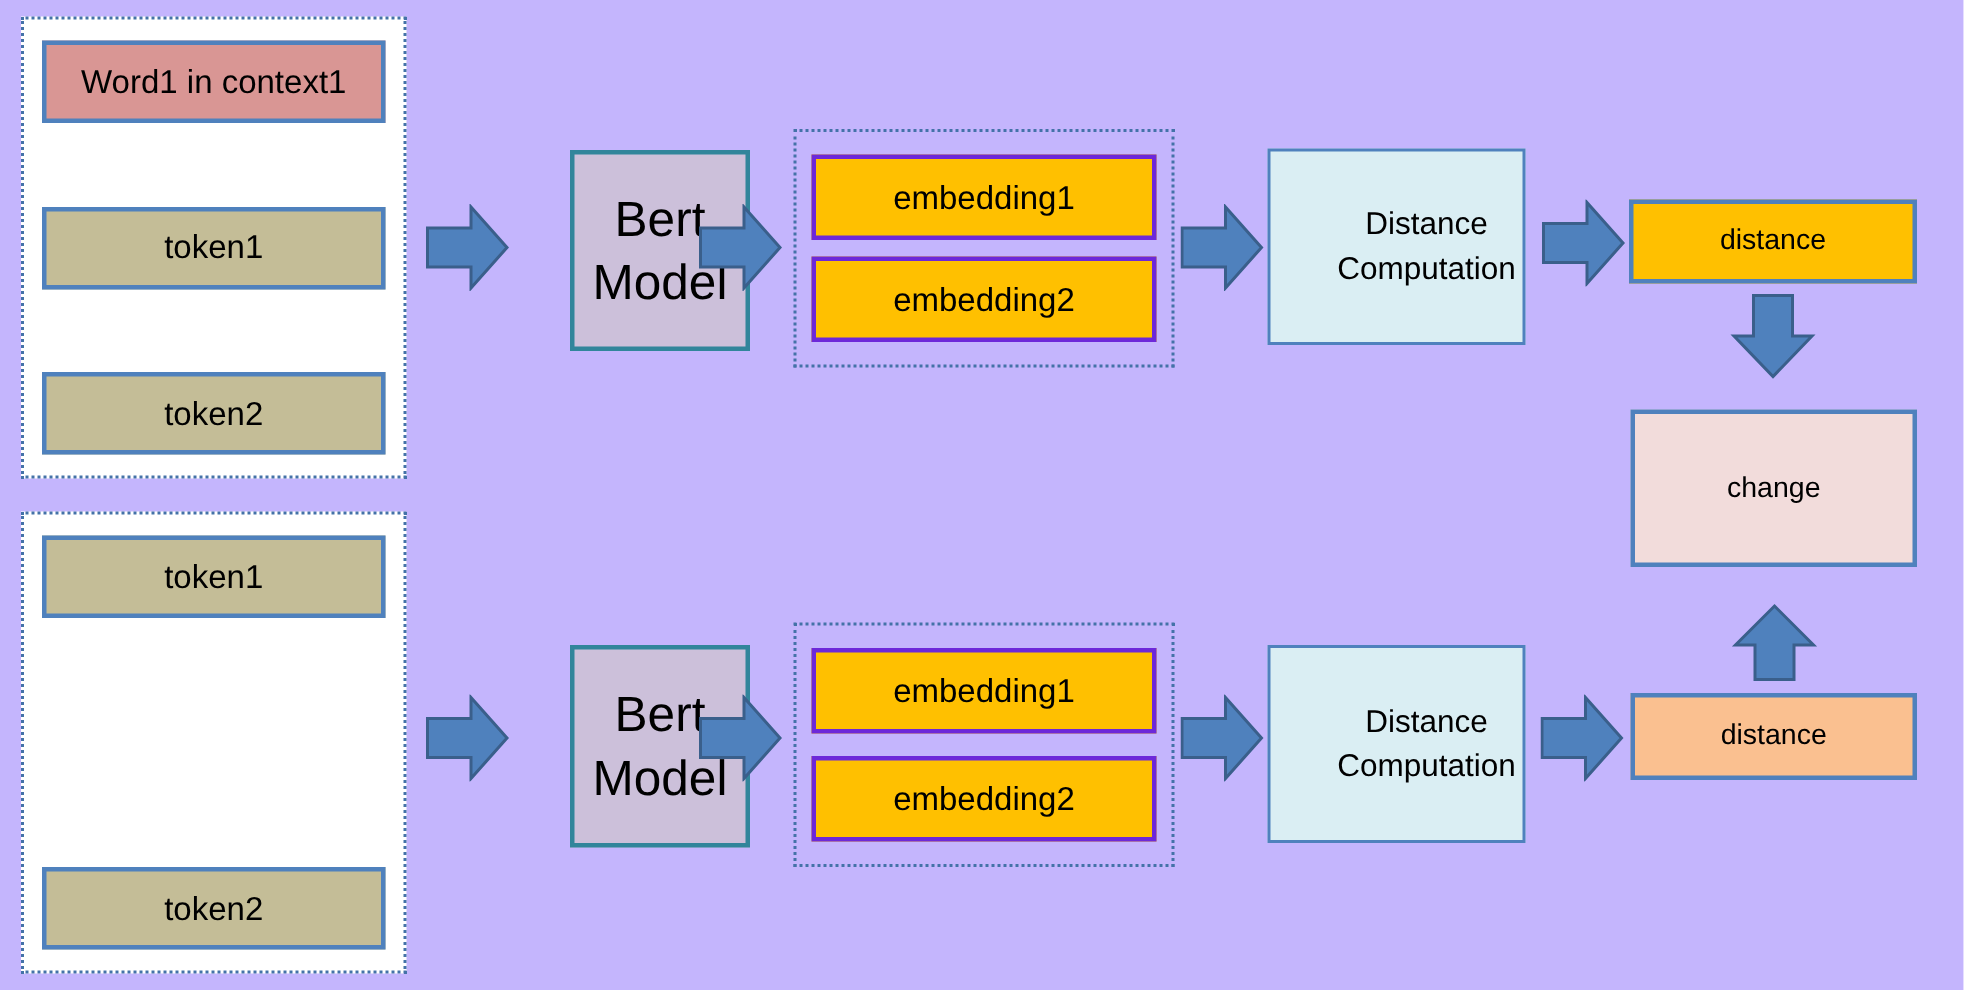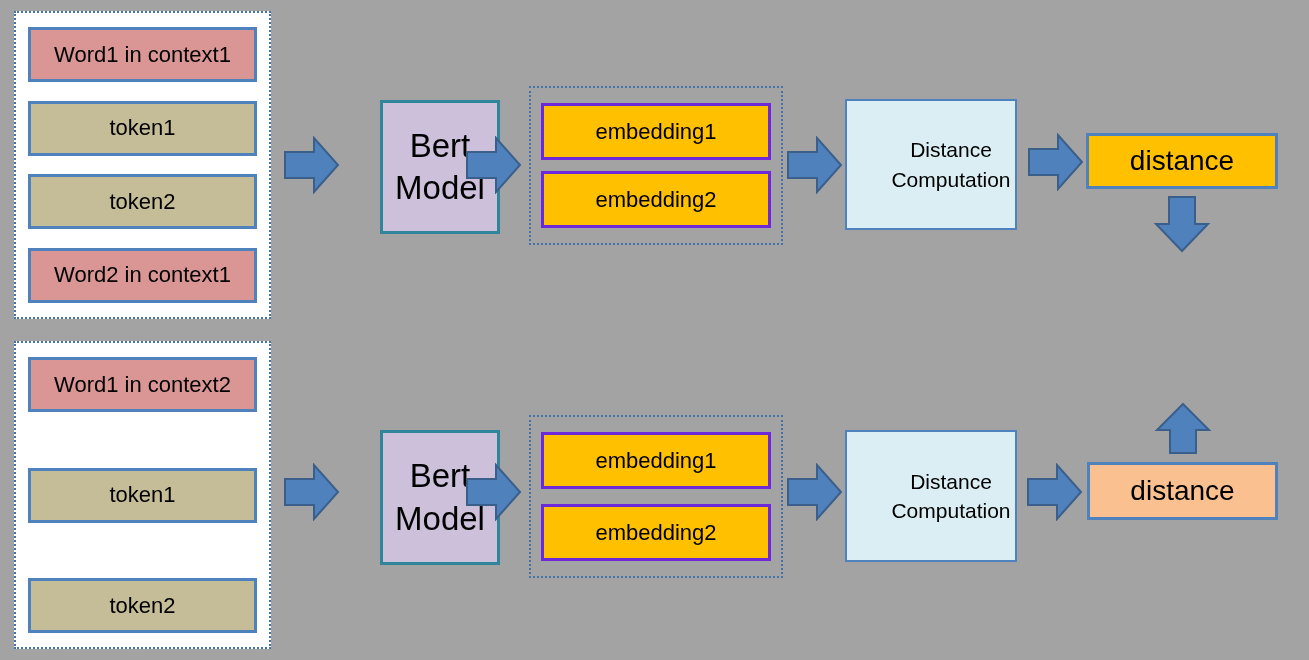--- a/index.html
+++ b/index.html
@@ -1,20 +1,20 @@
 <!DOCTYPE html>
 <html><head>
 <meta charset="utf-8">
 <style>
   html, body { margin: 0; padding: 0; background: #ffffff; }
   .canvas {
     position: relative;
     width: 1309px;
     height: 660px;
-    background: #a3a3a3;
+    background: #c4b5fd;
     font-family: "Liberation Sans", sans-serif;
     color: #000;
     overflow: hidden;
   }
   .abs { position: absolute; box-sizing: border-box; }
 
   .dotted-group {
     border: 2px dotted #4472a8;
     display: flex;
     flex-direction: column;
@@ -74,40 +74,39 @@
     text-align: center;
     font-size: 21px;
     line-height: 1.4;
     padding-left: 40px;
   }
   .result {
     border: 3px solid #4f81bd;
     display: flex;
     align-items: center;
     justify-content: center;
-    font-size: 28px;
+    font-size: 19px;
     box-sizing: border-box;
   }
   .dist-gold  { background: #ffc000; }
   .dist-peach { background: #fac090; }
   .change     { background: #f2dcdb; }
 
   .arrow { display: block; }
   .arrow polygon { fill: #4f81bd; stroke: #3a5f8b; stroke-width: 2; stroke-linejoin: miter; }
 </style>
 </head>
 <body>
 
 <div class="canvas">
 
   <div class="abs dotted-group" style="left:14px; top:11px; width:257px; height:308px;">
     <div class="box word">Word1 in context1</div>
     <div class="box token">token1</div>
     <div class="box token">token2</div>
-    <div class="box word">Word2 in context1</div>
   </div>
 
   <svg class="abs arrow" style="left:284px; top:136px;" width="56" height="58" viewBox="0 0 56 58">
     <polygon points="1,16 30,16 30,2 54,29 30,56 30,42 1,42"></polygon>
   </svg>
 
   <div class="abs bert" style="left:340px; top:100px; width:120px; height:134px;">Bert Model</div>
 
   <svg class="abs arrow" style="left:466px; top:136px;" width="56" height="58" viewBox="0 0 56 58">
     <polygon points="1,16 30,16 30,2 54,29 30,56 30,42 1,42"></polygon>
@@ -127,29 +126,29 @@
   <svg class="abs arrow" style="left:1028px; top:133px;" width="56" height="58" viewBox="0 0 56 58">
     <polygon points="1,16 30,16 30,2 54,29 30,56 30,42 1,42"></polygon>
   </svg>
 
   <div class="abs result dist-gold" style="left:1086px; top:133px; width:192px; height:56px;">distance</div>
 
   <svg class="abs arrow" style="left:1153px; top:196px;" width="58" height="57" viewBox="0 0 58 57">
     <polygon points="16,1 42,1 42,28 55,28 29,55 3,28 16,28"></polygon>
   </svg>
 
+  <div class="abs result change" style="left:1087px; top:273px; width:191px; height:105px;">change</div>
 
   <svg class="abs arrow" style="left:1154px; top:402px;" width="58" height="53" viewBox="0 0 58 53">
     <polygon points="29,2 55,28 42,28 42,51 16,51 16,28 3,28"></polygon>
   </svg>
 
   <div class="abs result dist-peach" style="left:1087px; top:462px; width:191px; height:58px;">distance</div>
 
   <div class="abs dotted-group" style="left:14px; top:341px; width:257px; height:308px;">
-    <div class="box word">Word1 in context2</div>
     <div class="box token">token1</div>
     <div class="box token">token2</div>
   </div>
 
   <svg class="abs arrow" style="left:284px; top:463px;" width="56" height="58" viewBox="0 0 56 58">
     <polygon points="1,16 30,16 30,2 54,29 30,56 30,42 1,42"></polygon>
   </svg>
 
   <div class="abs bert" style="left:340px; top:430px; width:120px; height:135px;">Bert Model</div>
 

